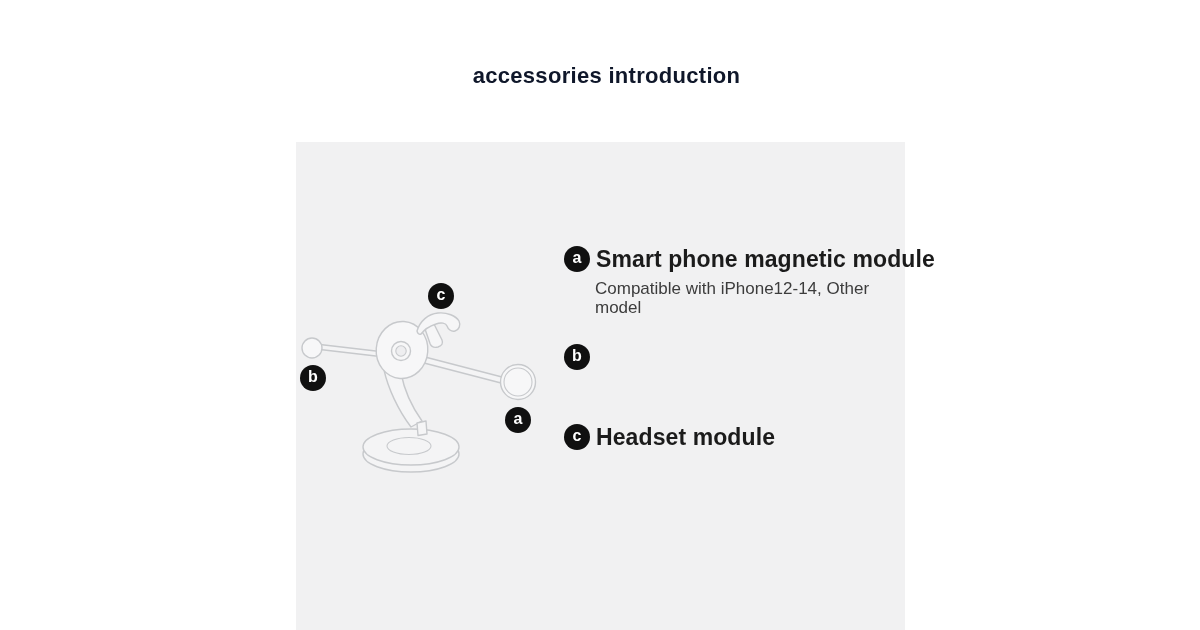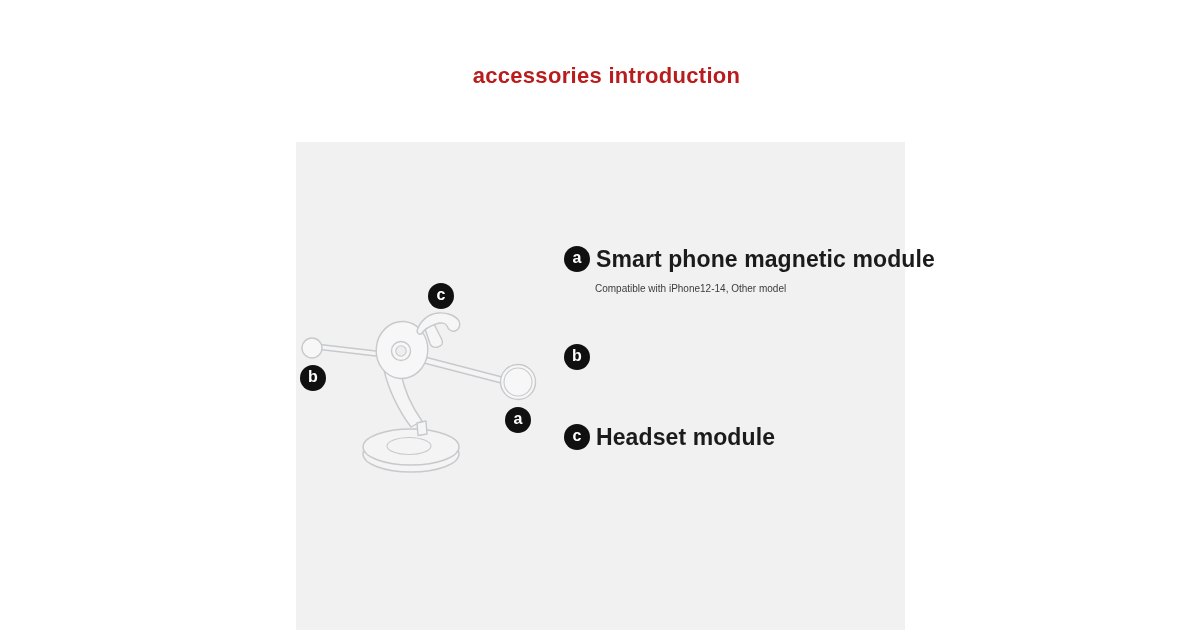--- a/index.html
+++ b/index.html
@@ -17,21 +17,21 @@
   }
   .page-title {
     position: absolute;
     top: 63px;
     left: 0;
     width: 1200px;
     text-align: center;
     font-size: 22px;
     font-weight: bold;
     letter-spacing: 0.3px;
-    color: #b91c1c;
+    color: #0f172a;
     padding-left: 13px;
   }
   .panel {
     position: absolute;
     left: 296px;
     top: 142px;
     width: 609px;
     height: 488px;
     background: #f1f1f2;
   }
@@ -81,21 +81,21 @@
   .acc-title {
     font-size: 23px;
     font-weight: bold;
     color: #1b1b1b;
     letter-spacing: 0.1px;
     white-space: nowrap;
   }
   .acc-desc {
     margin-top: 7px;
     margin-left: 31px;
-    font-size: 10px;
+    font-size: 17px;
     line-height: 19px;
     color: #3c3c3c;
   }
   svg .line-art {
     stroke: #c7c9cc;
     stroke-width: 1.4;
     stroke-linejoin: round;
     stroke-linecap: round;
   }
 </style>

